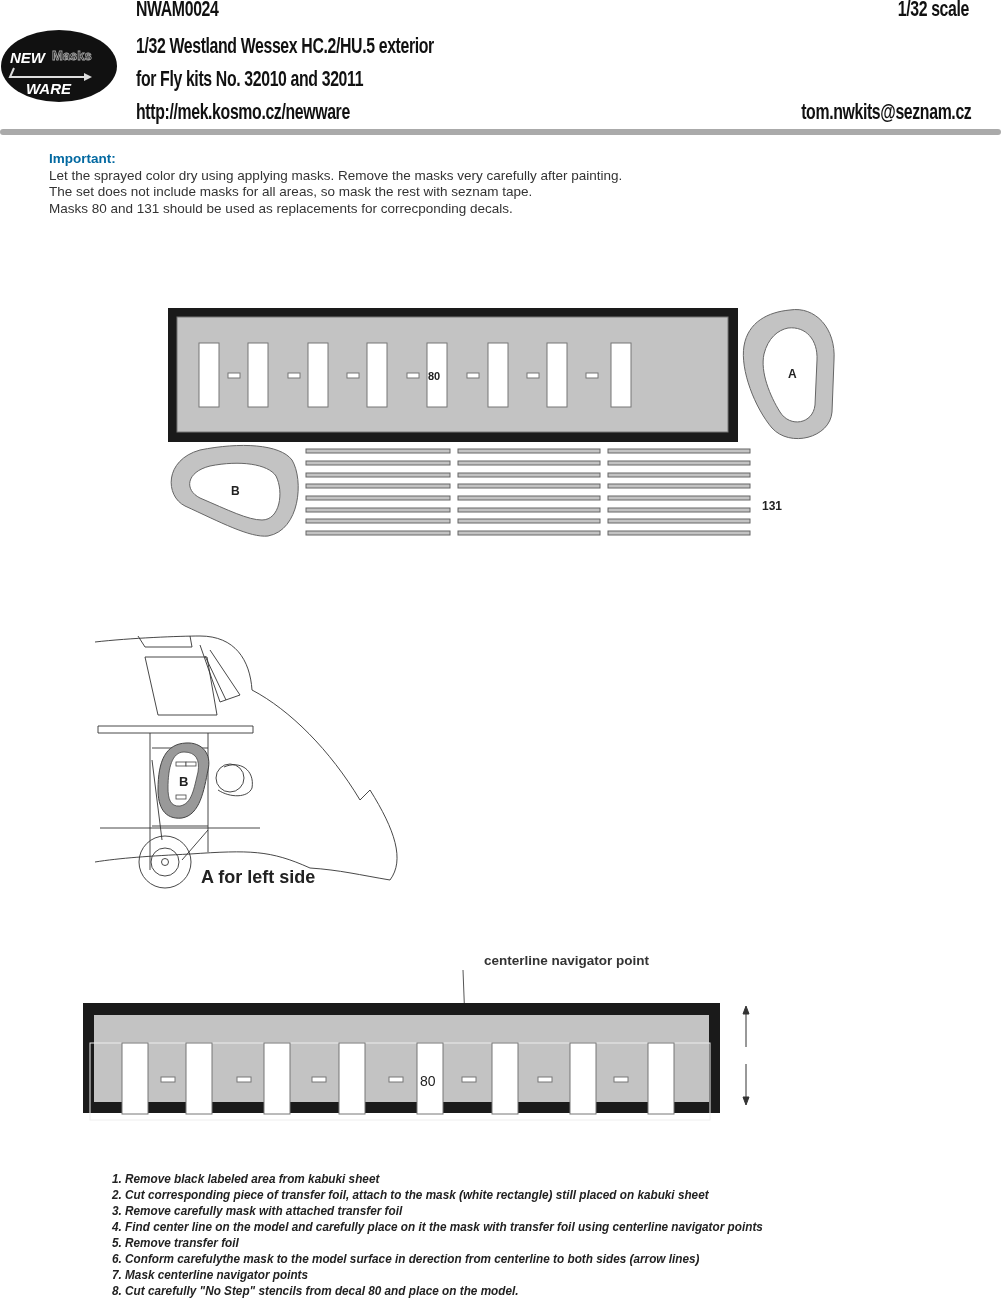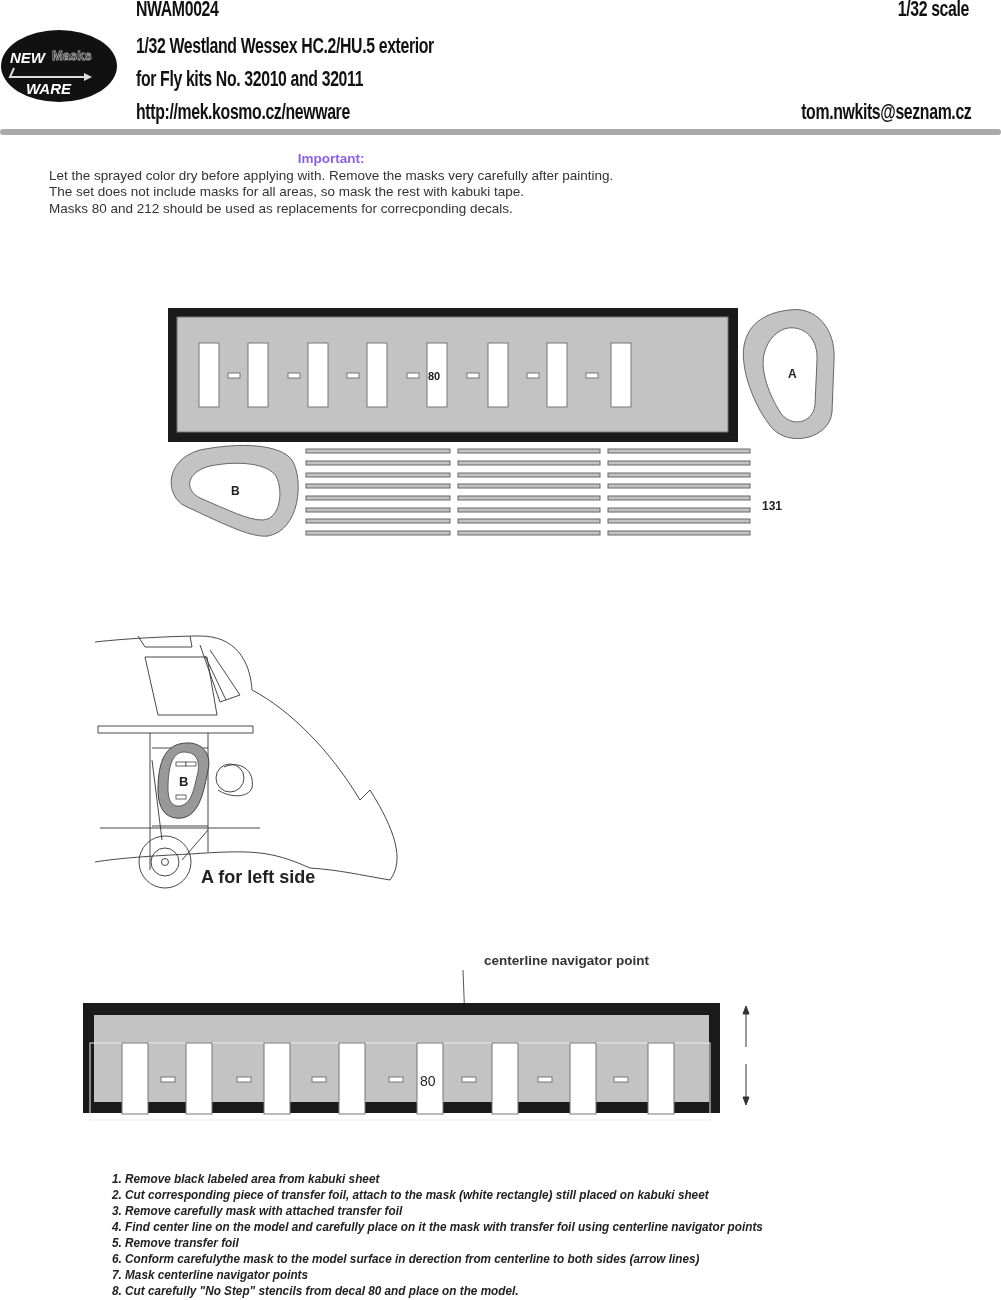--- a/index.html
+++ b/index.html
@@ -8,21 +8,21 @@
   .cond{font-family:"Liberation Sans",sans-serif;font-weight:bold;color:#111;transform-origin:left top;letter-spacing:-0.5px;}
   .hdr-code{left:136px;top:-4px;font-size:22px;transform:scaleX(0.72);}
   .hdr-title{left:136px;top:33px;font-size:22px;transform:scaleX(0.72);}
   .hdr-sub{left:136px;top:66px;font-size:22px;transform:scaleX(0.72);}
   .hdr-url{left:136px;top:99px;font-size:22px;transform:scaleX(0.72);}
   .hdr-scale{right:32px;top:-4px;font-size:22px;transform:scaleX(0.72);transform-origin:right top;}
   .hdr-email{right:30px;top:99px;font-size:22px;transform:scaleX(0.72);transform-origin:right top;}
   .hdr-rule{left:0;top:129px;width:1001px;height:6px;background:#aaa;border-radius:3px;}
   .logo{left:0;top:28px;width:118px;height:76px;}
   .important{left:49px;top:151px;font-size:13.5px;color:#333;line-height:16.5px;}
-  .important .h{font-weight:bold;color:#8b5cf6;text-align:center;}
+  .important .h{font-weight:bold;color:#0369a1;}
   .important div{white-space:nowrap;}
   .steps{left:112px;top:1171px;font-size:12px;font-weight:bold;color:#222;line-height:16px;font-style:italic;}
   .steps div{white-space:nowrap;transform:scaleX(0.98);transform-origin:left top;}
   .nav-label{left:484px;top:953px;font-size:13.5px;font-weight:bold;color:#333;}
   .a-left{left:201px;top:867px;font-size:18px;font-weight:bold;color:#222;}
 </style>
 </head>
 <body>
 
 <svg class="abs logo" viewBox="0 0 118 76">
@@ -37,23 +37,23 @@
 <div class="abs cond hdr-code">NWAM0024</div>
 <div class="abs cond hdr-title">1/32 Westland Wessex HC.2/HU.5 exterior</div>
 <div class="abs cond hdr-sub">for Fly kits No. 32010 and 32011</div>
 <div class="abs cond hdr-url">http://mek.kosmo.cz/newware</div>
 <div class="abs cond hdr-scale">1/32 scale</div>
 <div class="abs cond hdr-email">tom.nwkits@seznam.cz</div>
 <div class="abs hdr-rule"></div>
 
 <div class="abs important">
   <div class="h">Important:</div>
-  <div>Let the sprayed color dry before applying with. Remove the masks very carefully after painting.</div>
-  <div>The set does not include masks for all areas, so mask the rest with kabuki tape.</div>
-  <div>Masks 80 and 212 should be used as replacements for correcponding decals.</div>
+  <div>Let the sprayed color dry using applying masks. Remove the masks very carefully after painting.</div>
+  <div>The set does not include masks for all areas, so mask the rest with seznam tape.</div>
+  <div>Masks 80 and 131 should be used as replacements for correcponding decals.</div>
 </div>
 
 <svg class="abs" style="left:0;top:300px" width="1001" height="250">
 
   <g>
     <rect x="168" y="8" width="570" height="134" fill="#1a1a1a"></rect>
     <rect x="177" y="17" width="551" height="115" fill="#c3c3c3" stroke="#777" stroke-width="1"></rect>
     <g fill="#fff" stroke="#777" stroke-width="1">
       <rect x="199" y="43" width="20" height="64"></rect>
       <rect x="248" y="43" width="20" height="64"></rect>

